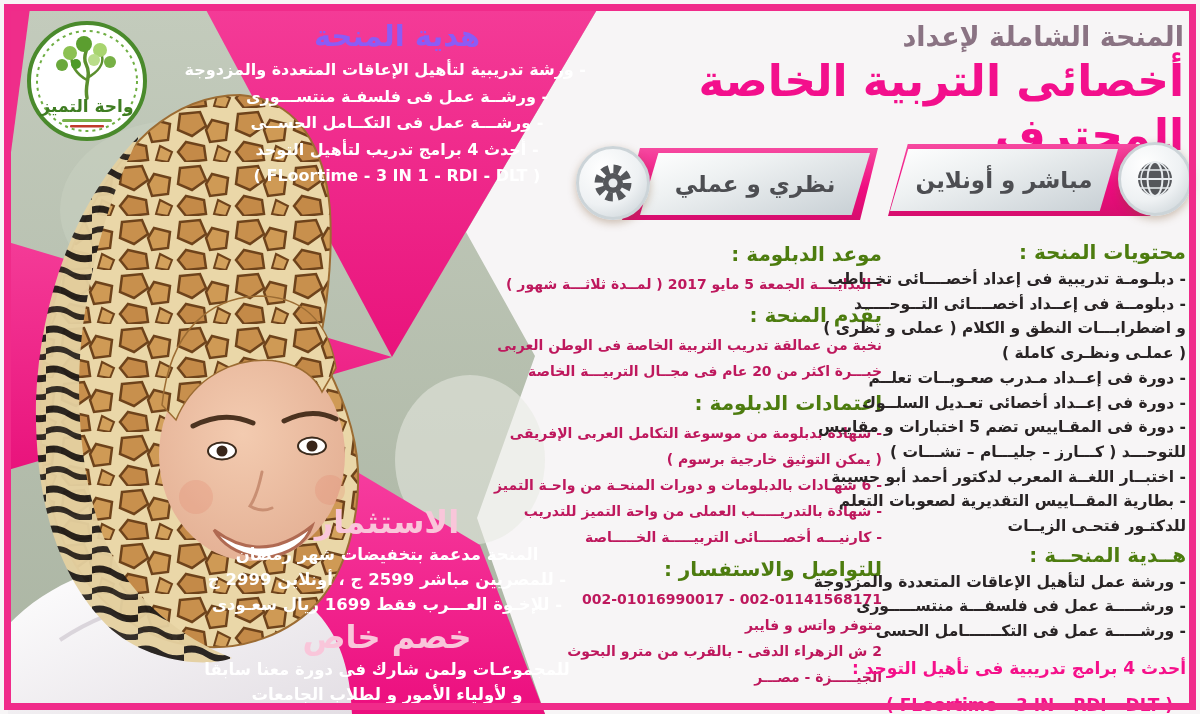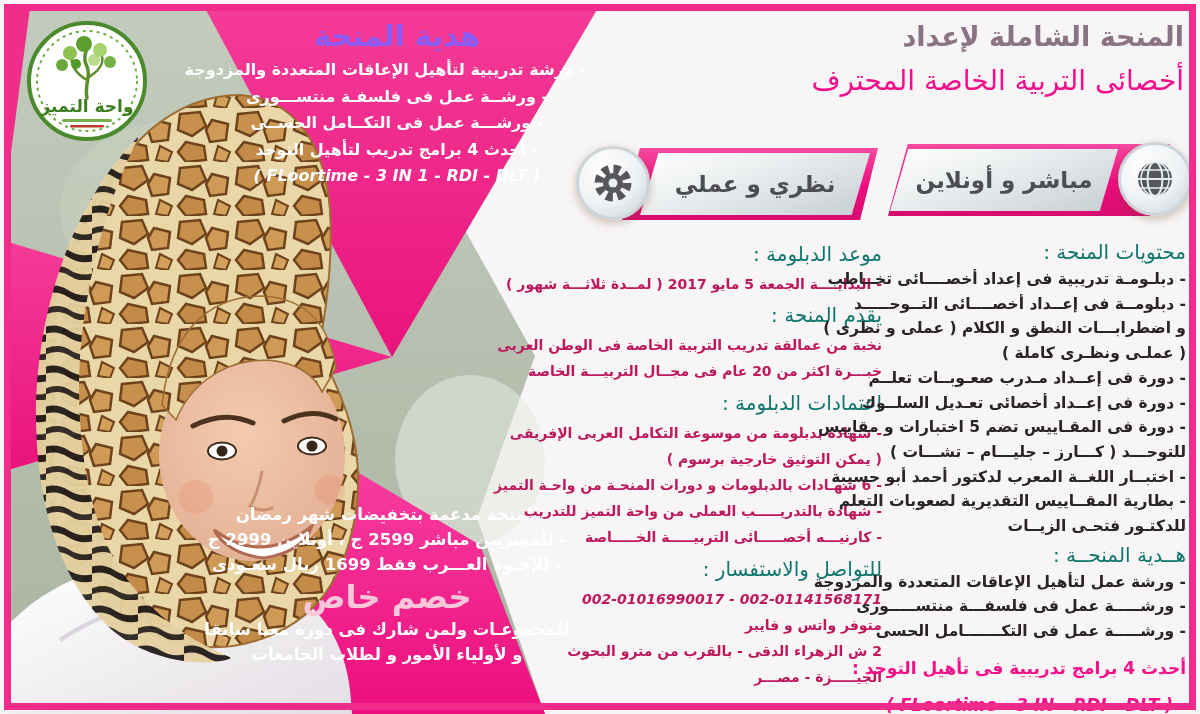--- a/index.html
+++ b/index.html
@@ -8,21 +8,21 @@
   #canvas{position:relative;width:1200px;height:714px;background:#f7f5f6;overflow:hidden;}
   #bg-svg{position:absolute;left:0;top:0;z-index:1;}
   .frame{position:absolute;inset:4px;border:7px solid #f02b8a;z-index:60;pointer-events:none;}
 
   
   #logo{position:absolute;left:26px;top:20px;width:122px;height:122px;z-index:10;}
 
   
   #title-block{position:absolute;left:560px;right:16px;top:20px;text-align:right;z-index:20;direction:rtl;}
   .title1{color:#8a7383;font-size:27px;font-weight:bold;line-height:34px;}
-  .title2{color:#f30f8c;font-size:28px;font-weight:normal;line-height:54px;}
+  .title2{color:#f30f8c;font-size:44px;font-weight:bold;line-height:54px;}
 
   
   .ribbon{position:absolute;z-index:20;height:76px;}
   #ribbon-practical{left:588px;top:146px;width:296px;}
   #ribbon-online{left:886px;top:142px;width:300px;}
   .ribbon .backing{position:absolute;top:2px;height:72px;background:linear-gradient(180deg,#f64aa0,#ef0c80 55%,#d60e6e);clip-path:polygon(7% 0,100% 0,93% 100%,0 100%);}
   #ribbon-practical .backing{left:34px;width:256px;}
   #ribbon-online .backing{left:2px;width:282px;}
   .ribbon .plate{position:absolute;top:7px;height:62px;background:linear-gradient(160deg,#ffffff 0%,#eef1f2 35%,#c6ced3 100%);clip-path:polygon(8% 0,100% 0,92% 100%,0 100%);display:flex;align-items:center;justify-content:center;}
   #ribbon-practical .plate{left:52px;width:230px;}
@@ -37,26 +37,26 @@
   #gift-banner .bh{color:#8b5cf6;font-size:29px;font-weight:bold;line-height:36px;margin-bottom:3px;}
   #gift-banner .bl{font-size:16px;font-weight:bold;line-height:26.5px;white-space:nowrap;}
   #invest-block{position:absolute;left:196px;top:502px;width:382px;z-index:15;text-align:center;direction:rtl;color:#ffffff;}
   .bh2{color:#f9c6da;font-size:32px;font-weight:bold;line-height:40px;}
   #invest-block .bl{font-size:16.5px;font-weight:bold;line-height:25px;white-space:nowrap;}
 
   
   .col{position:absolute;top:236px;z-index:20;direction:rtl;text-align:right;}
   #mid-col{left:552px;width:330px;}
   #right-col{left:886px;width:300px;}
-  .h{color:#0f766e;font-size:20px;font-weight:normal;line-height:26px;margin:5px 0 4px;white-space:nowrap;}
+  .h{color:#4d7c0f;font-size:20px;font-weight:bold;line-height:26px;margin:5px 0 4px;white-space:nowrap;}
   #mid-col .t{color:#be185d;font-size:14px;font-weight:bold;line-height:26.2px;white-space:nowrap;}
   #right-col .t{color:#292425;font-size:15.5px;font-weight:bold;line-height:24.7px;white-space:nowrap;}
   #right-col .h{margin:3px 0 2px;}
   .pinkline{color:#f5108a !important;font-size:17px !important;margin-top:12px;}
-  .ltr{direction:ltr;font-style:italic;}
+  .ltr{direction:ltr;}
   #right-col .ltr{text-align:left;}
 </style>
 </head>
 <body>
 
 <div id="canvas">
 
   <svg id="bg-svg" width="1200" height="714" viewBox="0 0 1200 714">
     <defs>
       <linearGradient id="sageg" x1="0" y1="0" x2="0" y2="1">
@@ -199,20 +199,21 @@
   <div id="gift-banner">
     <div class="bh">هدية المنحة</div>
     <div class="bl">- ورشة تدريبية لتأهيل الإعاقات المتعددة والمزدوجة</div>
     <div class="bl">- ورشــة عمل فى فلسفـة منتســـورى</div>
     <div class="bl">- ورشـــة عمل فى التكــامل الحســى</div>
     <div class="bl">- أحدث 4 برامج تدريب لتأهيل التوحد</div>
     <div class="bl ltr">( FLoortime - 3 IN 1 - RDI - DLT )</div>
   </div>
 
   <div id="invest-block">
+    <div class="bh2">الاستثمار</div>
     <div class="bl">المنحة مدعمة بتخفيضات شهر رمضان</div>
     <div class="bl">- للمصريين مباشر 2599 ج ، أونلاين 2999 ج</div>
     <div class="bl">- للإخـوة العـــرب فقط 1699 ريال سعـودى</div>
     <div class="bh2">خصم خاص</div>
     <div class="bl">للمجموعـات ولمن شارك فى دورة معنا سابقا</div>
     <div class="bl">و لأولياء الأمور و لطلاب الجامعات</div>
   </div>
 
   <div class="col" id="mid-col">
     <div class="h">موعد الدبلومة :</div>

